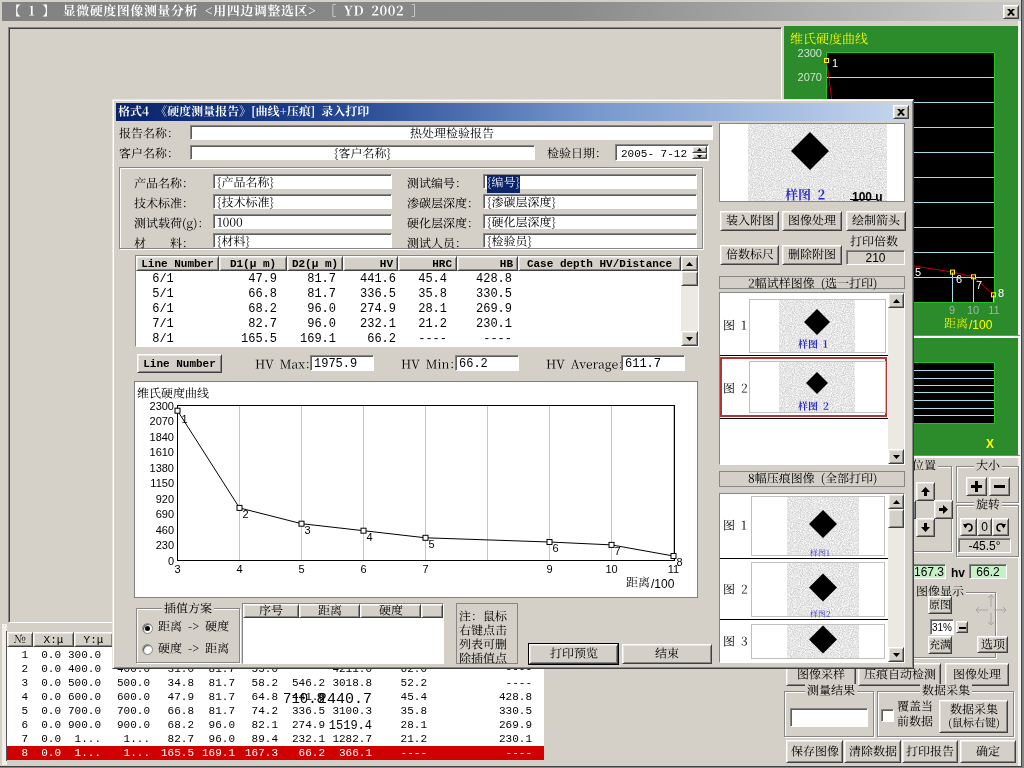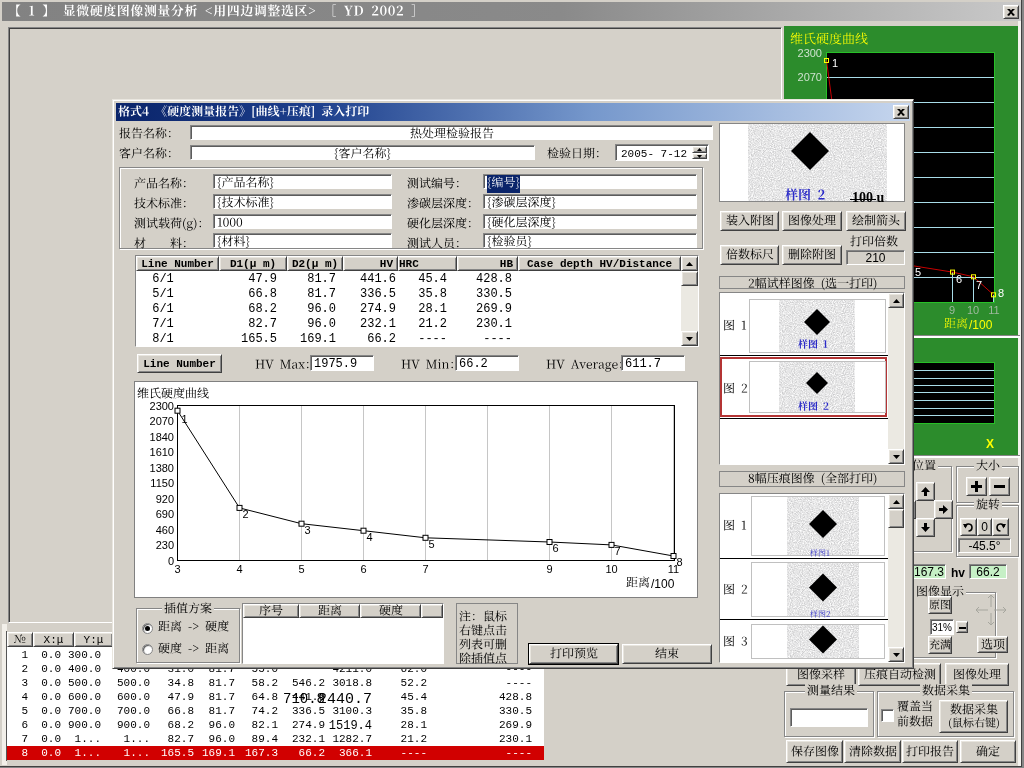--- a/index.html
+++ b/index.html
@@ -927,21 +927,21 @@
     </div>
     <div class="cell" style="left:106px;top:156px;width:68px;height:15px;justify-content:center;">
       <span class="mono" style="font-size:11px;font-weight:bold;white-space:pre">D1(μ m)</span>
     </div>
     <div class="cell" style="left:174px;top:156px;width:56px;height:15px;justify-content:center;">
       <span class="mono" style="font-size:11px;font-weight:bold;white-space:pre">D2(μ m)</span>
     </div>
     <div class="cell" style="left:230px;top:156px;width:55px;height:15px;justify-content:flex-end;padding-right:4px">
       <span class="mono" style="font-size:11px;font-weight:bold;white-space:pre">HV</span>
     </div>
-    <div class="cell" style="left:285px;top:156px;width:59px;height:15px;justify-content:flex-start;padding-right:4px">
+    <div class="cell" style="left:285px;top:156px;width:59px;height:15px;justify-content:flex-end;padding-right:4px">
       <span class="mono" style="font-size:11px;font-weight:bold;white-space:pre">HRC</span>
     </div>
     <div class="cell" style="left:344px;top:156px;width:61px;height:15px;justify-content:flex-end;padding-right:4px">
       <span class="mono" style="font-size:11px;font-weight:bold;white-space:pre">HB</span>
     </div>
     <div class="cell" style="left:405px;top:156px;width:163px;height:15px;justify-content:center;">
       <span class="mono" style="font-size:11px;font-weight:bold;white-space:pre">Case depth HV/Distance</span>
     </div>
     <div class="num" style="left:30px;top:172px;width:40px;text-align:center">6/1</div>
     <div class="num" style="left:94px;top:172px;width:70px">47.9</div>
@@ -1205,21 +1205,21 @@
       <rect width="139" height="77" filter="url(#nz)"></rect>
 <polygon points="62,8 81,27 62,46 43,27" fill="#000"></polygon>
     </svg>
     <div class="ab" style="left:672px;top:88px"><svg width="40" height="15" viewBox="0 0 40 15">
         <g fill="#2a2ac8" transform="translate(0,11.44) scale(0.013,-0.013)">
           <use href="#g168" x="0"></use>
           <use href="#g7" x="1000"></use>
           <use href="#g25" x="2500"></use>
         </g>
       </svg></div>
-    <div class="ab" style="left:739px;top:90px;font-size:14px;font-weight:bold;font-family:Liberation Serif, serif">100 u</div>
+    <div class="ab" style="left:739px;top:90px;font-size:12px;font-weight:bold;font-family:Liberation Sans, sans-serif">100 u</div>
     <div class="ab" style="left:737px;top:99px;width:26px;height:1px;background:#000"></div>
     <div class="btn" style="left:607px;top:111px;width:59px;height:20px">
       <svg width="48" height="14" viewBox="0 0 48 14">
         <g fill="#000" transform="translate(0,10.56) scale(0.012,-0.012)">
           <use href="#g169" x="0"></use>
           <use href="#g170" x="1000"></use>
           <use href="#g171" x="2000"></use>
           <use href="#g43" x="3000"></use>
         </g>
       </svg>

